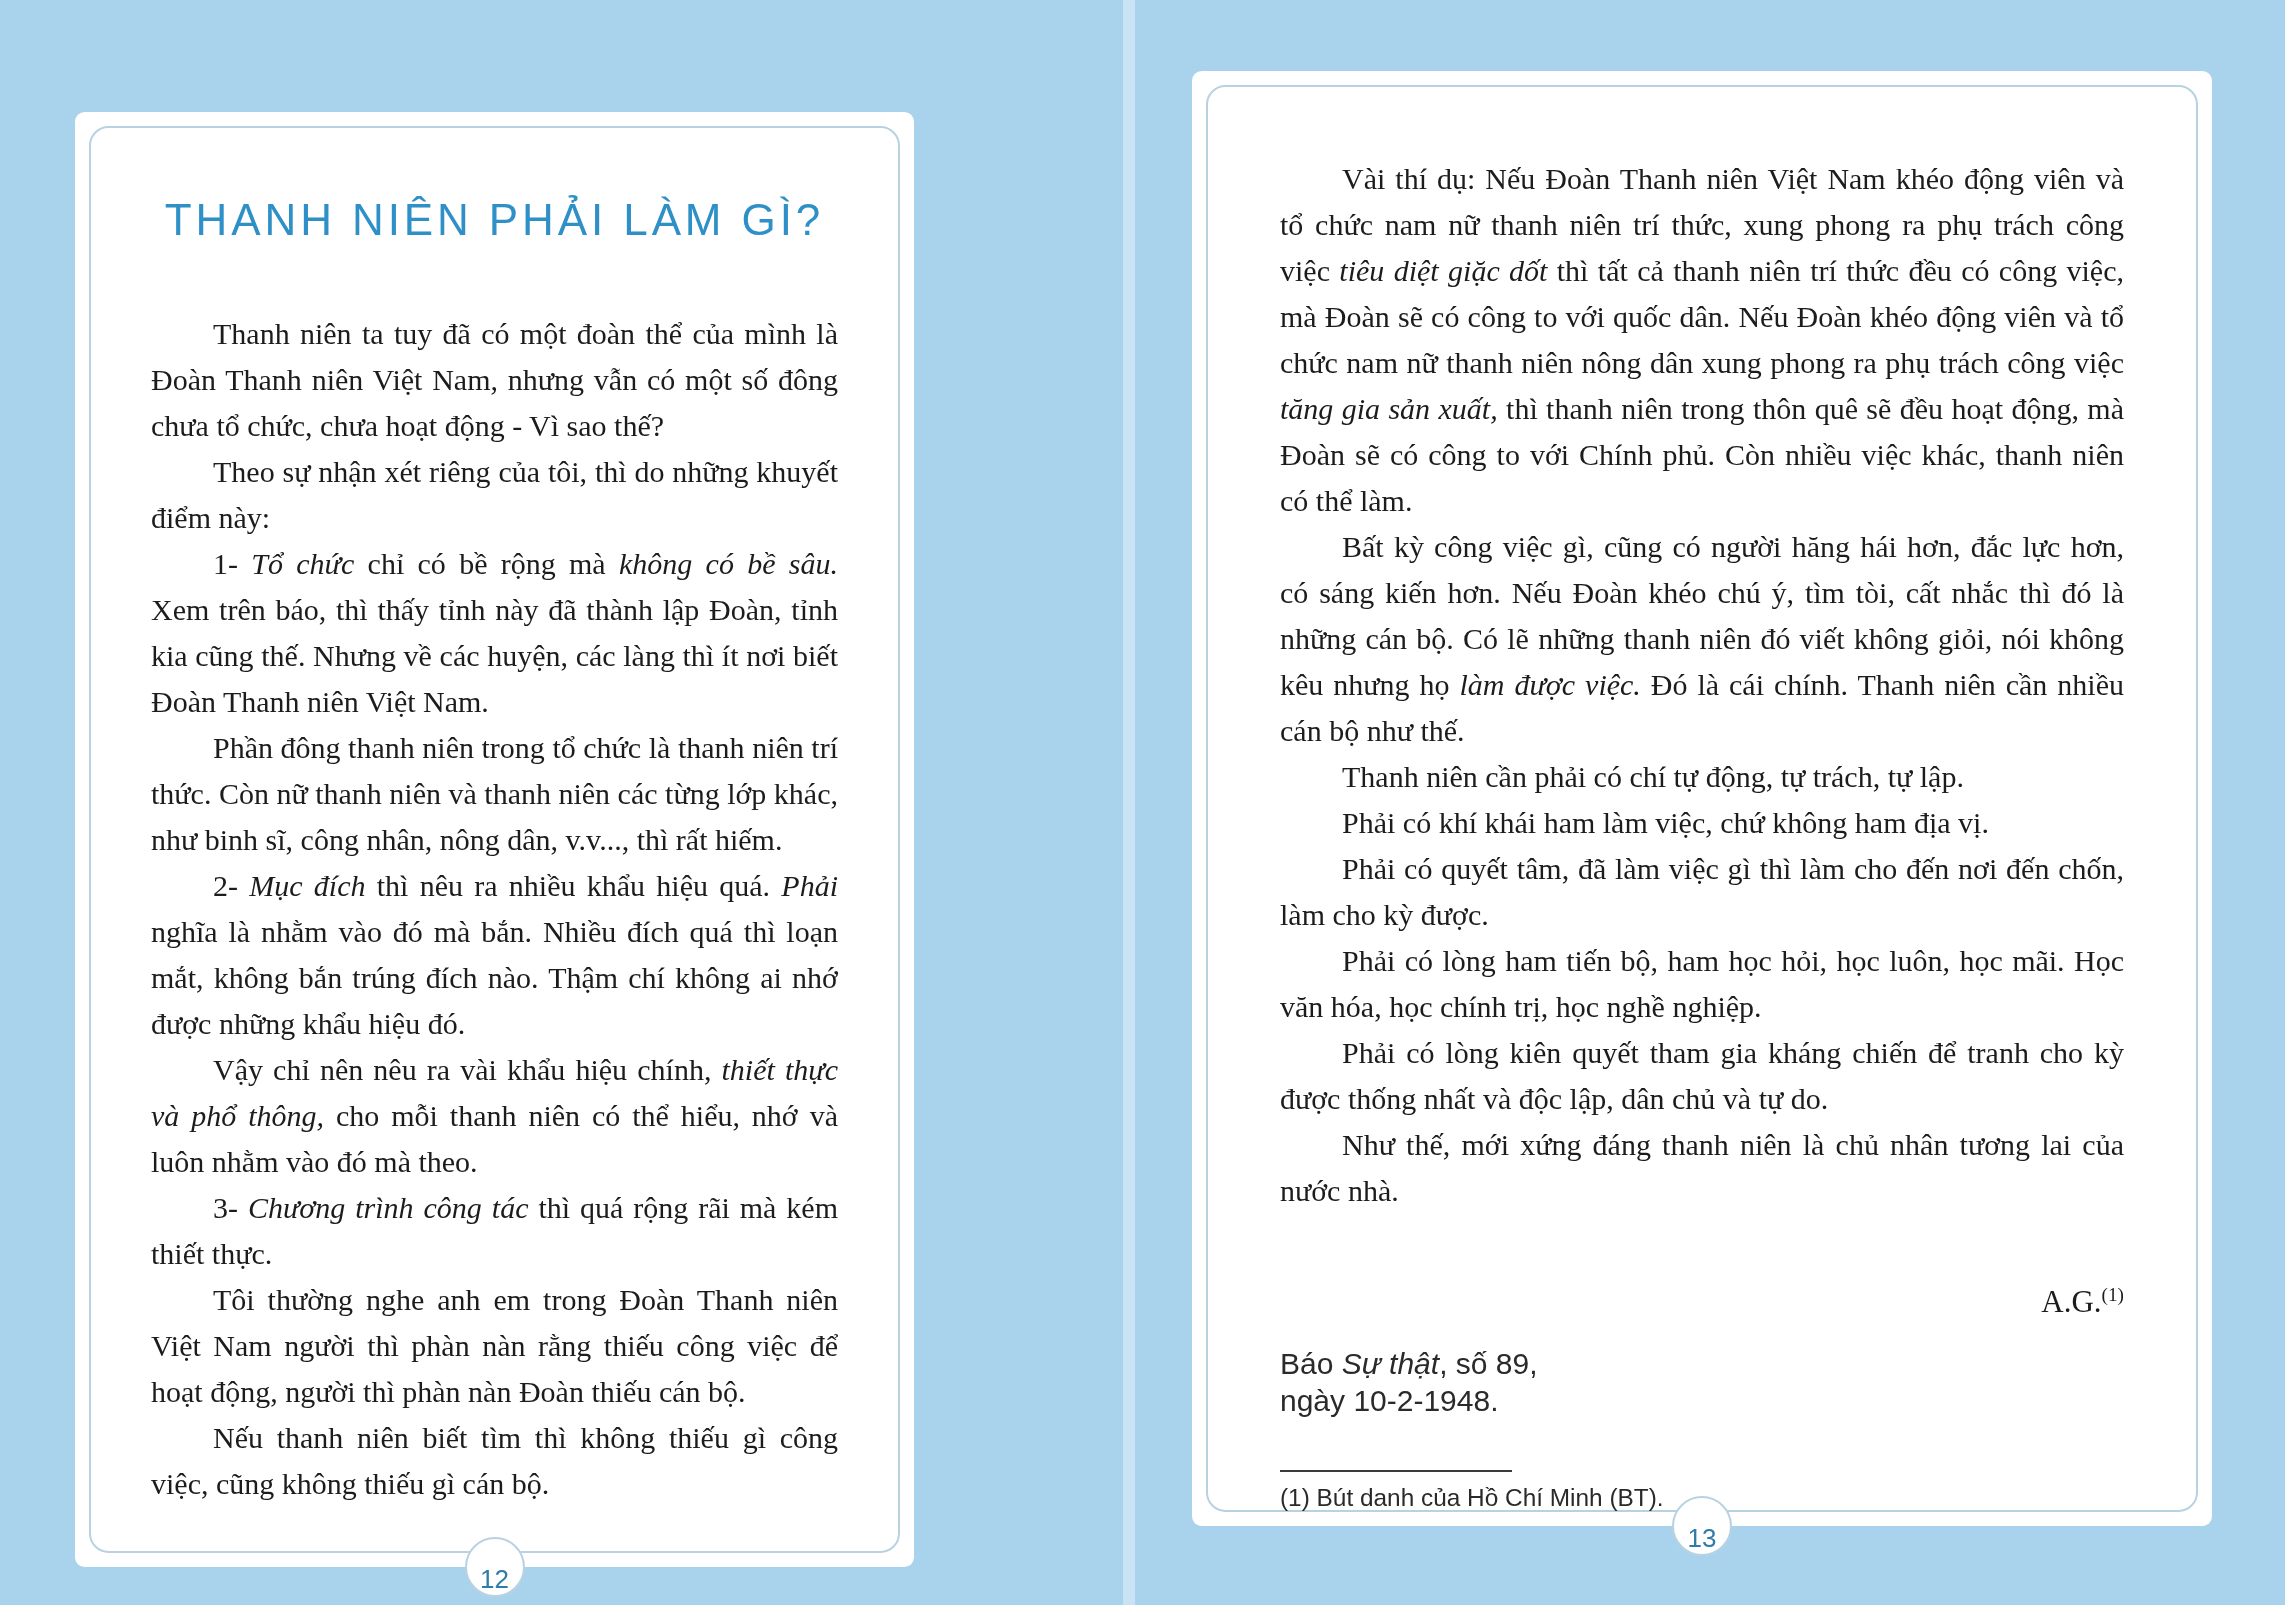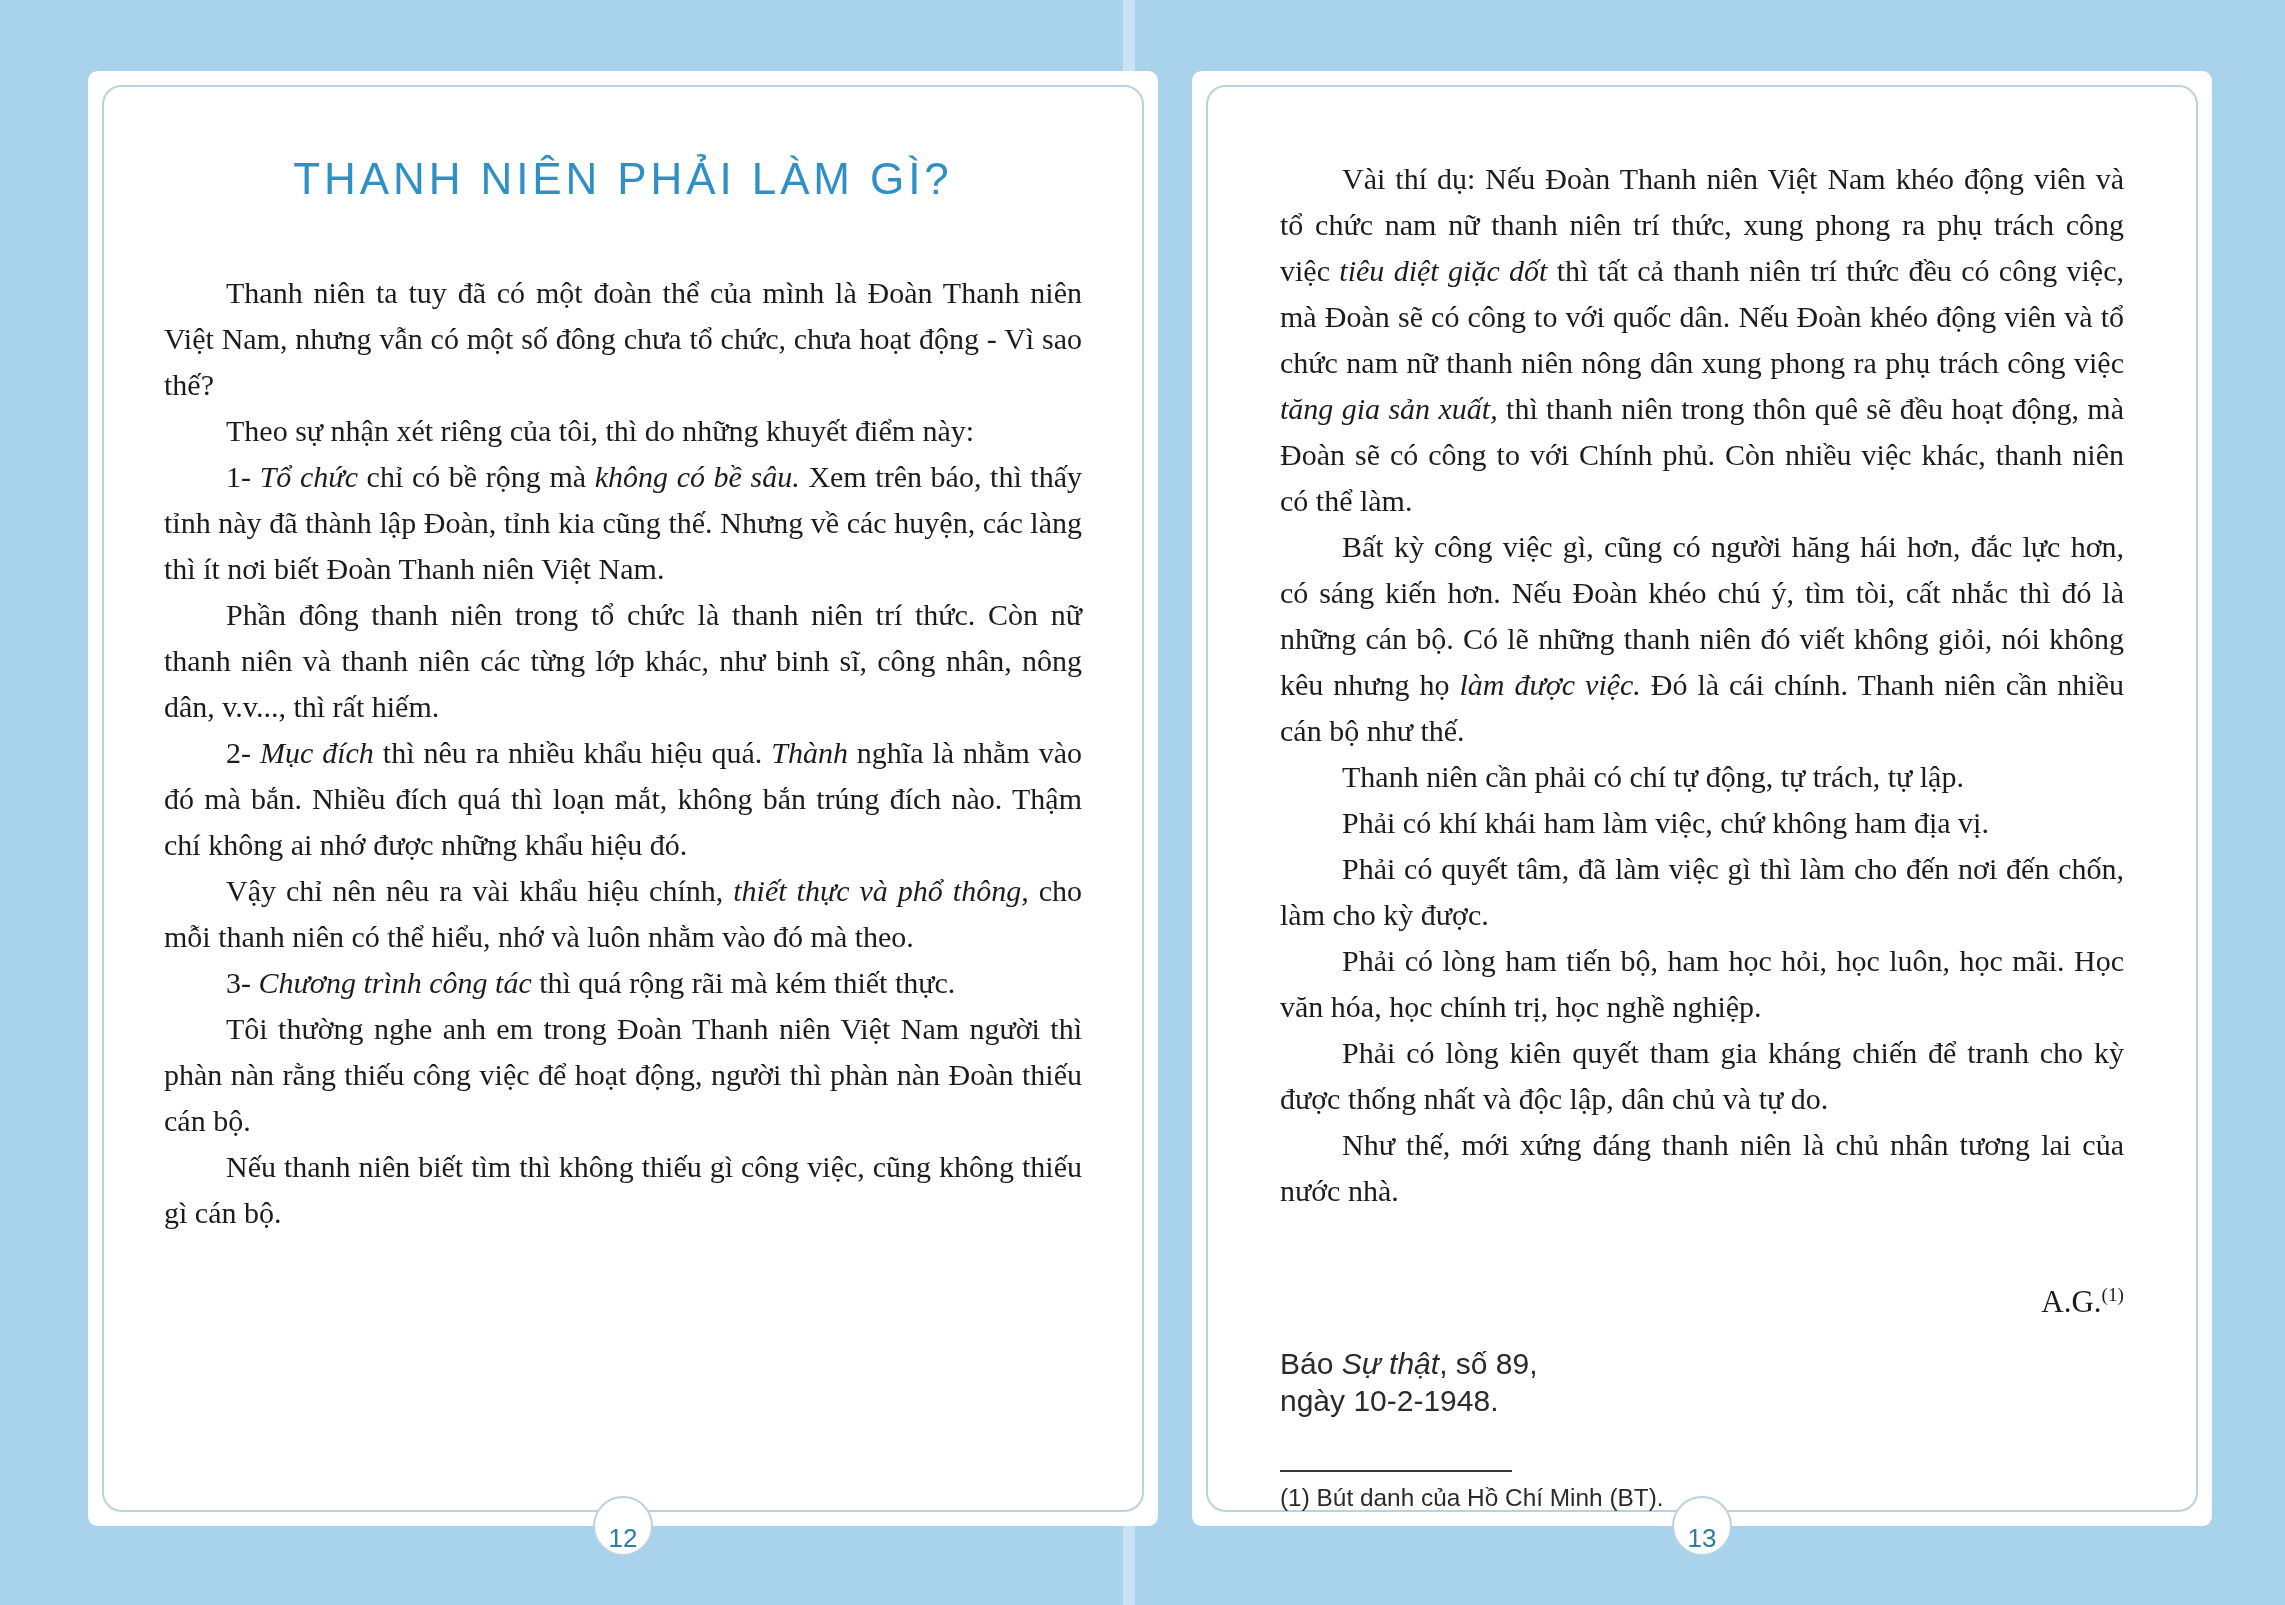--- a/index.html
+++ b/index.html
@@ -23,21 +23,21 @@
   }
   .seam{
     position:absolute;top:0;left:1123px;width:11.7px;height:1605px;
     background:var(--seam);
   }
   .page{
     position:absolute;top:71px;height:1455px;
     background:var(--card);
     border-radius:9.8px;
   }
-  .page-left{left:88px;width:1070px;}
+  .page-left{left:75px;width:839px;margin-top:41px;}
   .page-right{left:1192px;width:1020px;}
   .frame{
     position:absolute;
     left:13.7px;top:13.7px;right:13.7px;bottom:13.7px;
     border:2px solid var(--frame);
     border-radius:19.5px;
     pointer-events:none;
   }
   .content{
     position:absolute;left:0;top:0;right:0;bottom:0;
@@ -114,21 +114,21 @@
 
   <section class="page page-left">
     <div class="frame"></div>
     <div class="content">
       <h1 class="title">THANH NIÊN PHẢI LÀM GÌ?</h1>
       <div class="body-text">
           <p><span>Thanh niên ta tuy đã có một đoàn thể của mình là Đoàn Thanh niên Việt Nam, nhưng vẫn có một số đông chưa tổ chức, chưa hoạt động - Vì sao thế?</span></p>
           <p><span>Theo sự nhận xét riêng của tôi, thì do những khuyết điểm này:</span></p>
           <p><span>1- </span><em>Tổ chức</em><span> chỉ có bề rộng mà </span><em>không có bề sâu.</em><span> Xem trên báo, thì thấy tỉnh này đã thành lập Đoàn, tỉnh kia cũng thế. Nhưng về các huyện, các làng thì ít nơi biết Đoàn Thanh niên Việt Nam.</span></p>
           <p><span>Phần đông thanh niên trong tổ chức là thanh niên trí thức. Còn nữ thanh niên và thanh niên các từng lớp khác, như binh sĩ, công nhân, nông dân, v.v..., thì rất hiếm.</span></p>
-          <p><span>2- </span><em>Mục đích</em><span> thì nêu ra nhiều khẩu hiệu quá. </span><em>Thành</em><span> nghĩa là nhằm vào đó mà bắn. Nhiều đích quá thì loạn mắt, không bắn trúng đích nào. Thậm chí không ai nhớ được những khẩu hiệu đó.</span></p>
+          <p><span>2- </span><em>Mục đích</em><span> thì nêu ra nhiều khẩu hiệu quá. </span><em>Phải</em><span> nghĩa là nhằm vào đó mà bắn. Nhiều đích quá thì loạn mắt, không bắn trúng đích nào. Thậm chí không ai nhớ được những khẩu hiệu đó.</span></p>
           <p><span>Vậy chỉ nên nêu ra vài khẩu hiệu chính, </span><em>thiết thực và phổ thông,</em><span> cho mỗi thanh niên có thể hiểu, nhớ và luôn nhằm vào đó mà theo.</span></p>
           <p><span>3- </span><em>Chương trình công tác</em><span> thì quá rộng rãi mà kém thiết thực.</span></p>
           <p><span>Tôi thường nghe anh em trong Đoàn Thanh niên Việt Nam người thì phàn nàn rằng thiếu công việc để hoạt động, người thì phàn nàn Đoàn thiếu cán bộ.</span></p>
           <p><span>Nếu thanh niên biết tìm thì không thiếu gì công việc, cũng không thiếu gì cán bộ.</span></p>
         </div>
     </div>
     <div class="page-num">
       <span>12</span>
     </div>
   </section>

